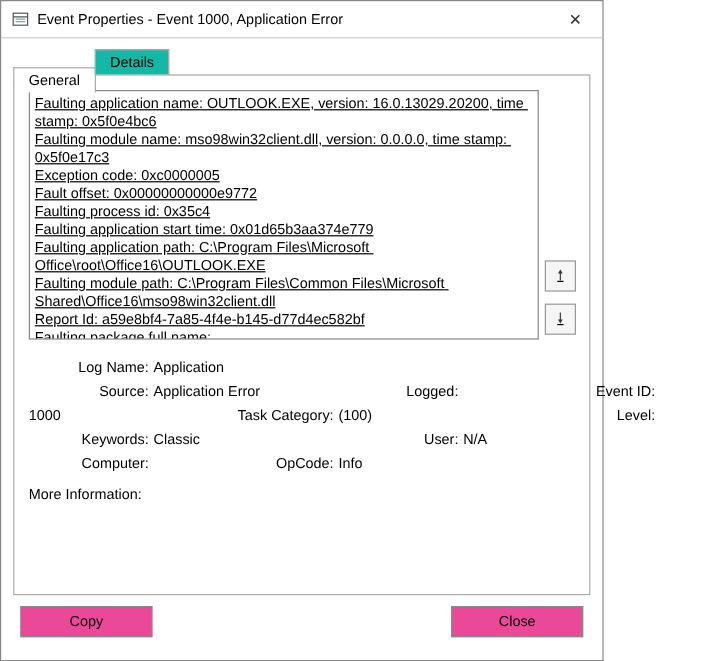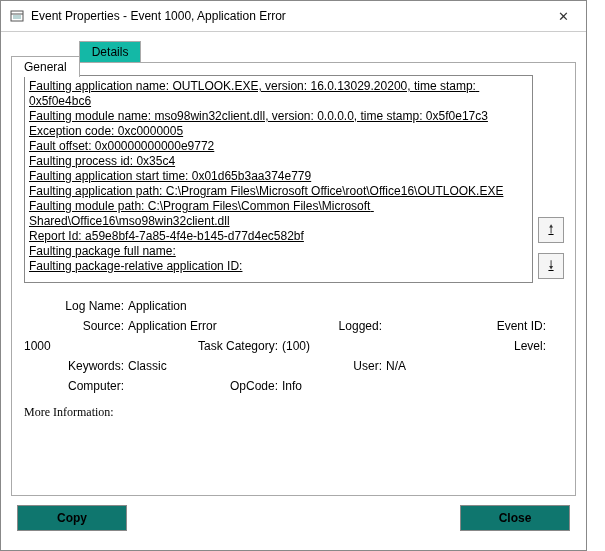--- a/index.html
+++ b/index.html
@@ -4,21 +4,21 @@
 <style>
   html, body {
     margin: 0;
     padding: 0;
     font-family: "Segoe UI", Tahoma, sans-serif;
     font-size: 12px;
     background: #fff;
     color: #000;
   }
   .window {
-    width: 587px;
+    width: 503px;
     height: 551px;
     box-sizing: border-box;
     background: #fff;
     border: 1px solid #888;
     display: flex;
     flex-direction: column;
   }
   .titlebar {
     height: 30px;
     display: flex;
@@ -136,41 +136,39 @@
     font-size: 12px;
   }
   .fields .label { color: #000; text-align: right; }
   .fields .value { color: #000; }
   .more-row {
     margin-top: 6px;
     display: flex;
     gap: 12px;
     align-items: center;
     font-size: 12px;
-    font-family: Liberation Serif, serif;
   }
   .link { color: #0066cc; text-decoration: underline; cursor: pointer; }
 
   .footer {
     height: 44px;
     display: flex;
     align-items: center;
     padding: 0 6px;
   }
   .btn {
     min-width: 80px;
     height: 24px;
     border: 1px solid #888;
-    background: #0f766e;
+    background: #ec4899;
     font-size: 12px;
     display: inline-flex;
     align-items: center;
     justify-content: center;
     padding: 0 14px;
-    font-weight: bold;
   }
   .spacer { flex: 1; }
 </style>
 </head>
 <body>
 
 <div class="window">
   <div class="titlebar">
     <span class="titlebar-icon">
       <svg viewBox="0 0 16 16" width="16" height="16">

